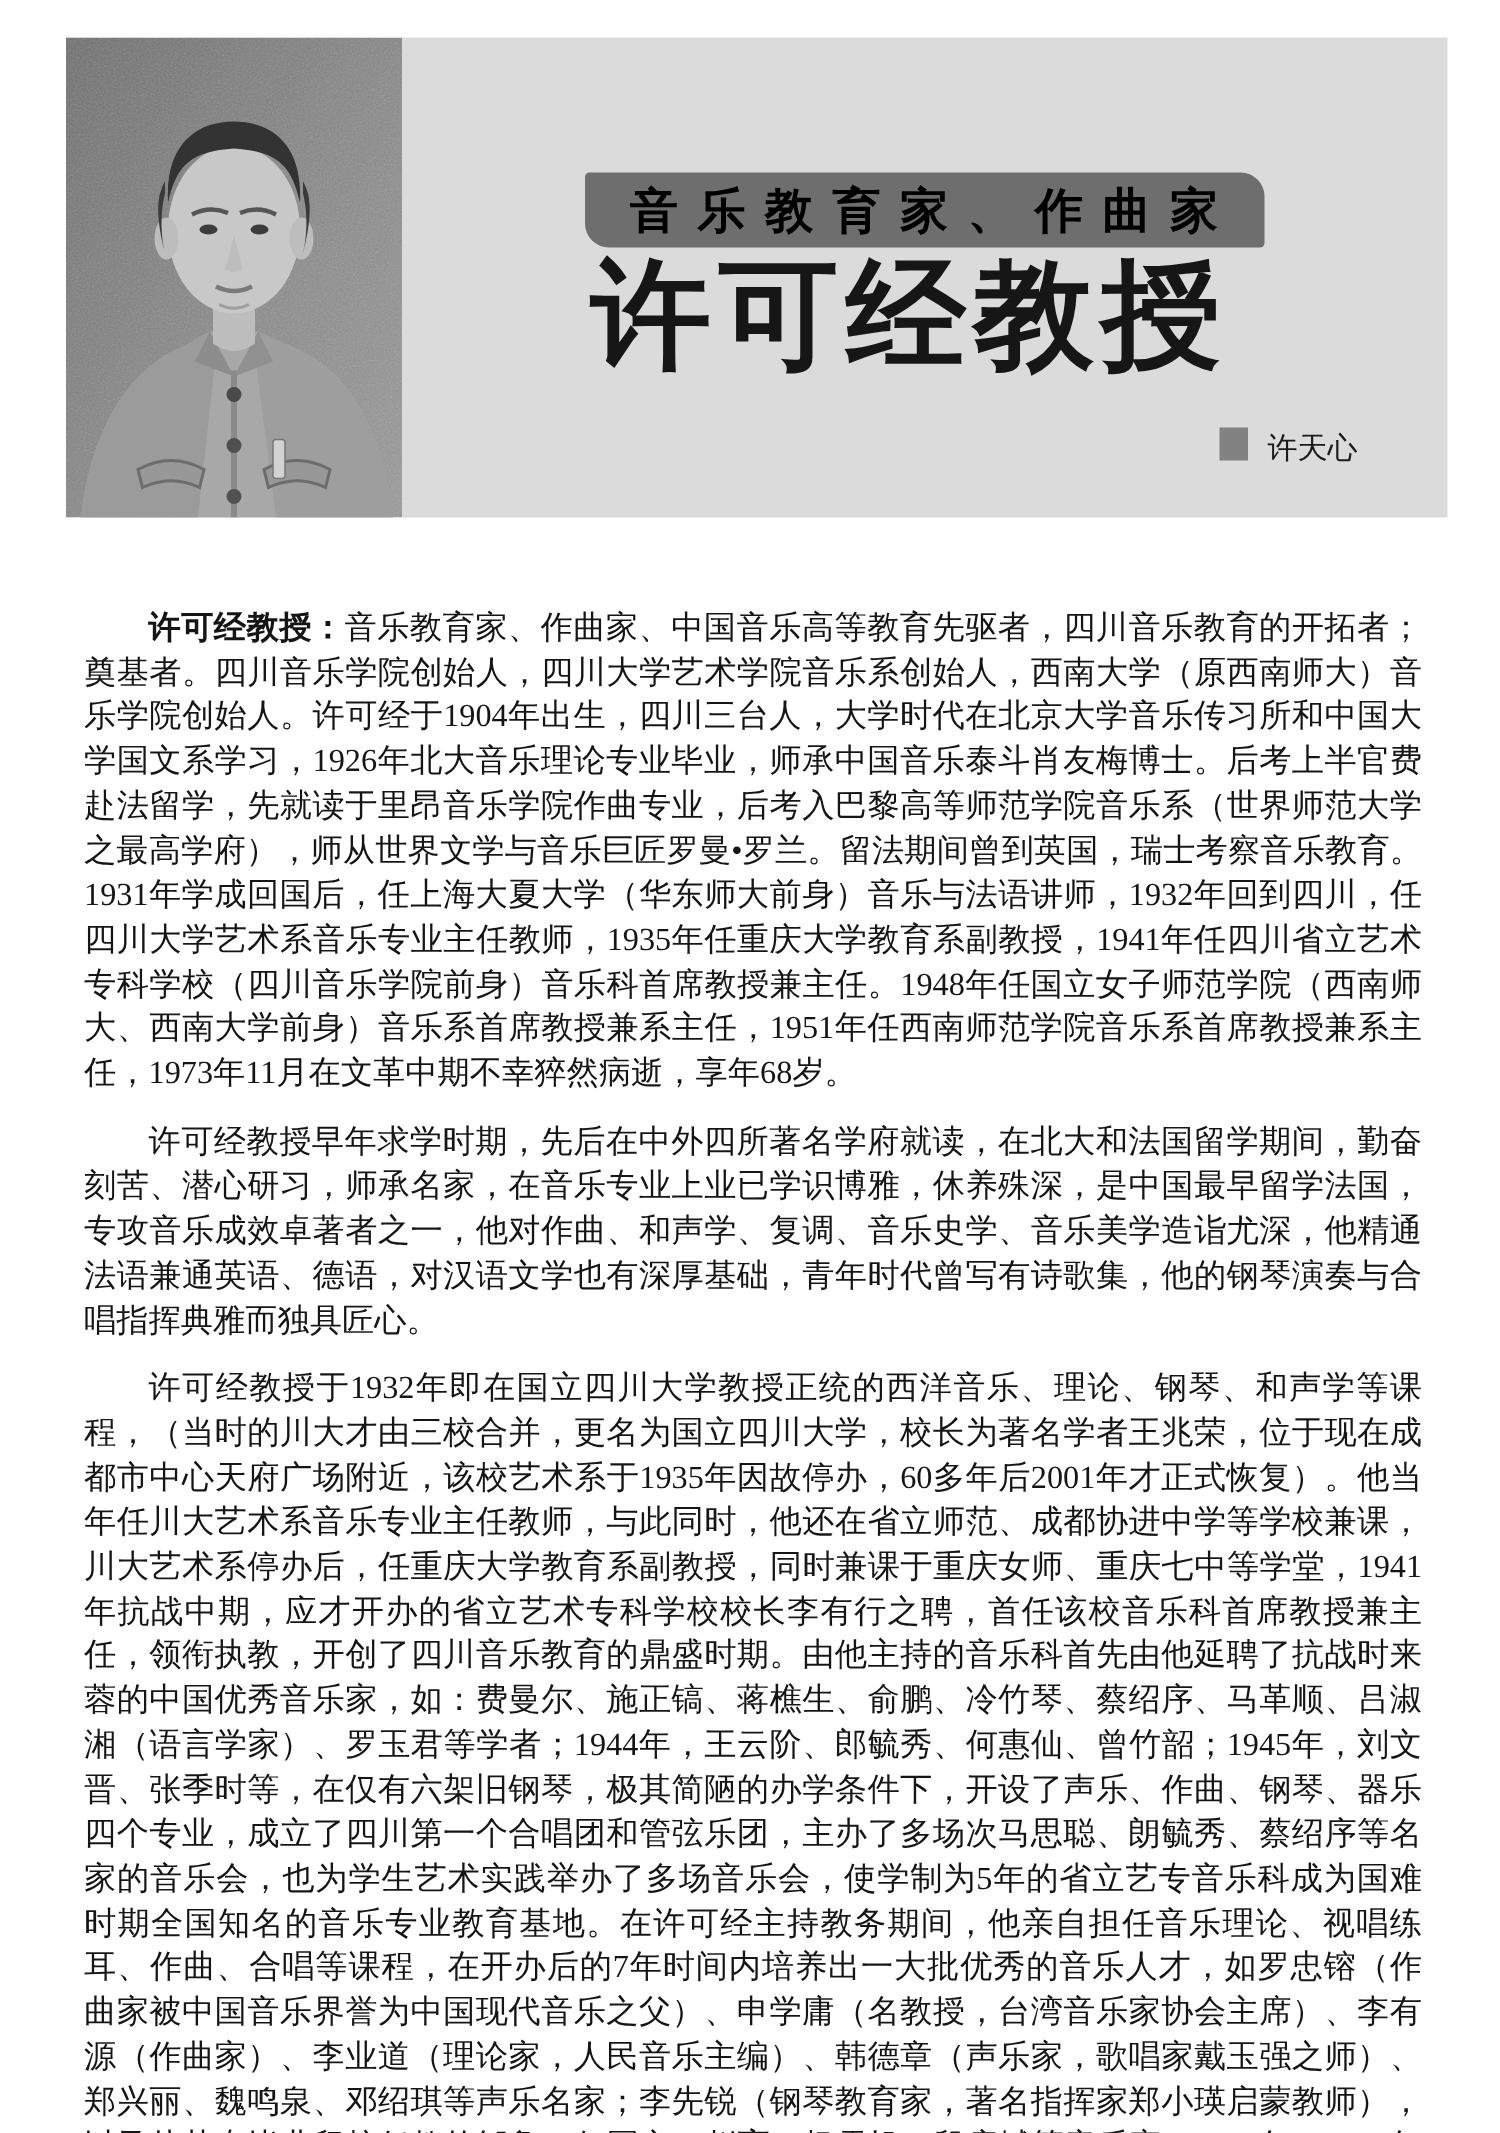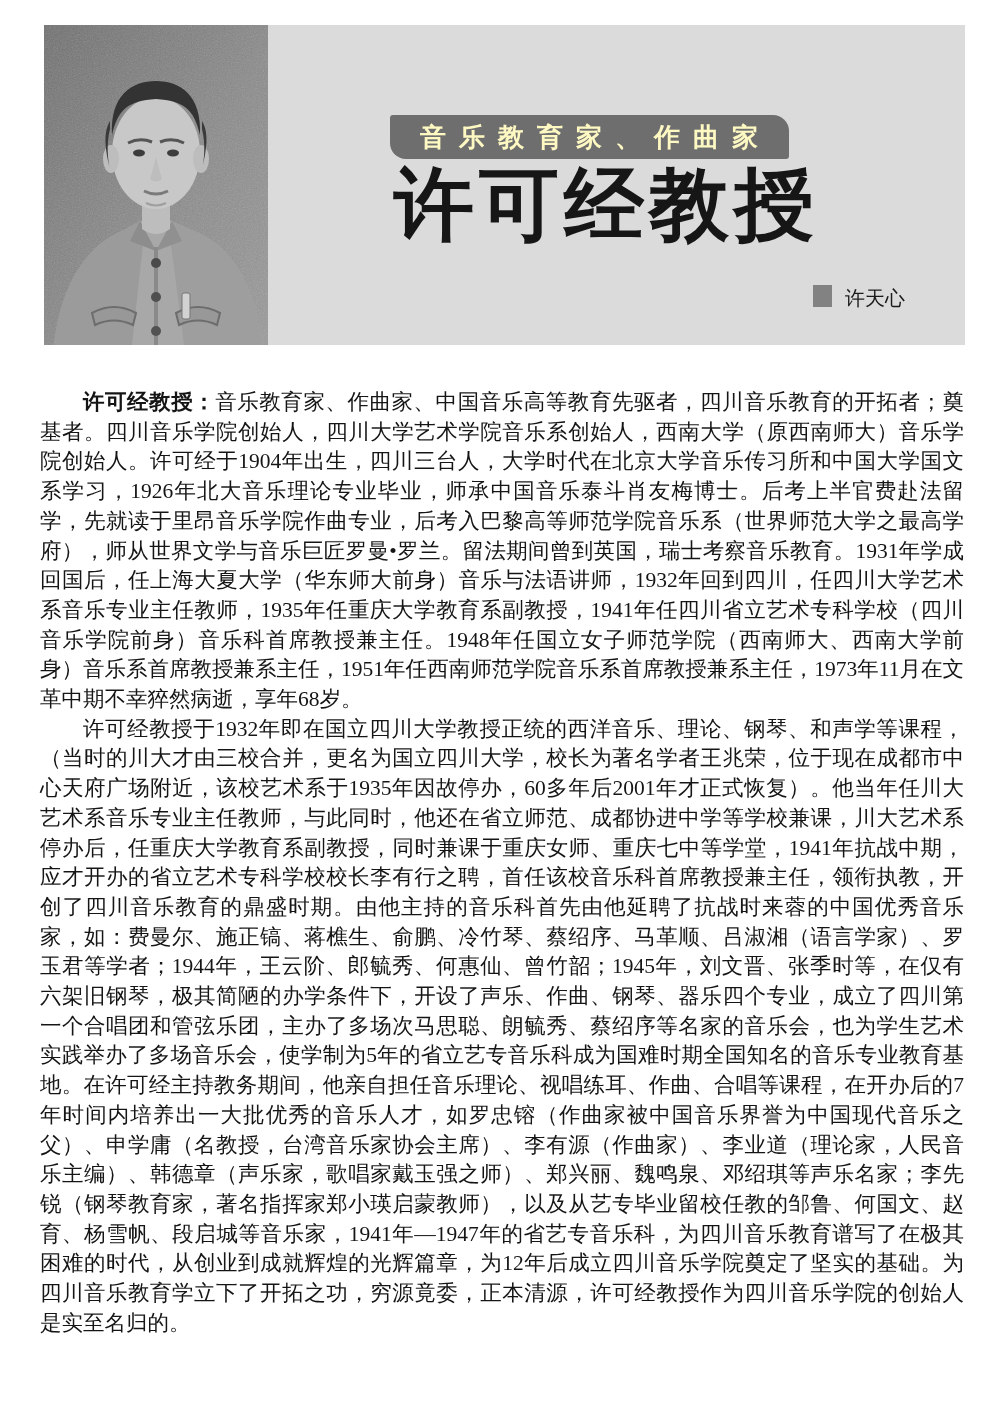--- a/index.html
+++ b/index.html
@@ -17,52 +17,51 @@
     display:flex;
   }
   .photo{
     width:224px;height:320px;flex:none;display:block;
   }
   .panel{
     flex:1;background:#dbdbdb;position:relative;
   }
   .banner{
     position:absolute;left:122px;top:90px;
-    background:#6e6e6e;color:#fef9c3;
+    background:#6e6e6e;color:#000000;
     font-family:"Liberation Sans","DejaVu Sans",sans-serif;
-    font-weight:bold;font-size:26px;line-height:1;
+    font-weight:bold;font-size:32px;line-height:1;
     padding:9px 18px 9px 30px;
     letter-spacing:13px;
     border-radius:3px 16px 3px 16px;
     white-space:nowrap;
   }
   .title{
     position:absolute;left:126px;top:142px;
     font-size:80px;line-height:1.1;font-weight:900;
     letter-spacing:5px;color:#161616;
     white-space:nowrap;
-    font-family:Liberation Mono, monospace;
   }
   .byline{
     position:absolute;right:60px;top:260px;
     font-size:20px;color:#1a1a1a;white-space:nowrap;
   }
   .byline .square{
     display:inline-block;width:19px;height:22px;
     background:#828282;margin-right:13px;vertical-align:-2px;
   }
   
   .article{
     position:absolute;left:40px;right:36px;top:388px;
     font-size:21.5px;line-height:29.7px;
     text-align:justify;
     color:#151515;
   }
   .article p{
-    margin:0;text-indent:2em;
+    margin:16px;text-indent:2em;
   }
   .lead{
     font-family:"Liberation Sans","DejaVu Sans",sans-serif;
     font-weight:bold;
   }
 </style>
 </head>
 <body>
 
 <div class="page">
@@ -128,17 +127,18 @@
       </div>
       <div class="title">许可经教授</div>
       <div class="byline">
         <span class="square"></span><span>许天心</span>
       </div>
     </div>
   </div>
 
   <div class="article">
     <p><b class="lead">许可经教授：</b><span>音乐教育家、作曲家、中国音乐高等教育先驱者，四川音乐教育的开拓者；奠基者。四川音乐学院创始人，四川大学艺术学院音乐系创始人，西南大学（原西南师大）音乐学院创始人。许可经于1904年出生，四川三台人，大学时代在北京大学音乐传习所和中国大学国文系学习，1926年北大音乐理论专业毕业，师承中国音乐泰斗肖友梅博士。后考上半官费赴法留学，先就读于里昂音乐学院作曲专业，后考入巴黎高等师范学院音乐系（世界师范大学之最高学府），师从世界文学与音乐巨匠罗曼•罗兰。留法期间曾到英国，瑞士考察音乐教育。1931年学成回国后，任上海大夏大学（华东师大前身）音乐与法语讲师，1932年回到四川，任四川大学艺术系音乐专业主任教师，1935年任重庆大学教育系副教授，1941年任四川省立艺术专科学校（四川音乐学院前身）音乐科首席教授兼主任。1948年任国立女子师范学院（西南师大、西南大学前身）音乐系首席教授兼系主任，1951年任西南师范学院音乐系首席教授兼系主任，1973年11月在文革中期不幸猝然病逝，享年68岁。</span></p>
+    <p><span>许可经教授早年求学时期，先后在中外四所著名学府就读，在北大和法国留学期间，勤奋刻苦、潜心研习，师承名家，在音乐专业上业已学识博雅，休养殊深，是中国最早留学法国，专攻音乐成效卓著者之一，他对作曲、和声学、复调、音乐史学、音乐美学造诣尤深，他精通法语兼通英语、德语，对汉语文学也有深厚基础，青年时代曾写有诗歌集，他的钢琴演奏与合唱指挥典雅而独具匠心。</span></p>
     <p><span>许可经教授于1932年即在国立四川大学教授正统的西洋音乐、理论、钢琴、和声学等课程，（当时的川大才由三校合并，更名为国立四川大学，校长为著名学者王兆荣，位于现在成都市中心天府广场附近，该校艺术系于1935年因故停办，60多年后2001年才正式恢复）。他当年任川大艺术系音乐专业主任教师，与此同时，他还在省立师范、成都协进中学等学校兼课，川大艺术系停办后，任重庆大学教育系副教授，同时兼课于重庆女师、重庆七中等学堂，1941年抗战中期，应才开办的省立艺术专科学校校长李有行之聘，首任该校音乐科首席教授兼主任，领衔执教，开创了四川音乐教育的鼎盛时期。由他主持的音乐科首先由他延聘了抗战时来蓉的中国优秀音乐家，如：费曼尔、施正镐、蒋樵生、俞鹏、冷竹琴、蔡绍序、马革顺、吕淑湘（语言学家）、罗玉君等学者；1944年，王云阶、郎毓秀、何惠仙、曾竹韶；1945年，刘文晋、张季时等，在仅有六架旧钢琴，极其简陋的办学条件下，开设了声乐、作曲、钢琴、器乐四个专业，成立了四川第一个合唱团和管弦乐团，主办了多场次马思聪、朗毓秀、蔡绍序等名家的音乐会，也为学生艺术实践举办了多场音乐会，使学制为5年的省立艺专音乐科成为国难时期全国知名的音乐专业教育基地。在许可经主持教务期间，他亲自担任音乐理论、视唱练耳、作曲、合唱等课程，在开办后的7年时间内培养出一大批优秀的音乐人才，如罗忠镕（作曲家被中国音乐界誉为中国现代音乐之父）、申学庸（名教授，台湾音乐家协会主席）、李有源（作曲家）、李业道（理论家，人民音乐主编）、韩德章（声乐家，歌唱家戴玉强之师）、郑兴丽、魏鸣泉、邓绍琪等声乐名家；李先锐（钢琴教育家，著名指挥家郑小瑛启蒙教师），以及从艺专毕业留校任教的邹鲁、何国文、赵育、杨雪帆、段启城等音乐家，1941年—1947年的省艺专音乐科，为四川音乐教育谱写了在极其困难的时代，从创业到成就辉煌的光辉篇章，为12年后成立四川音乐学院奠定了坚实的基础。为四川音乐教育学立下了开拓之功，穷源竟委，正本清源，许可经教授作为四川音乐学院的创始人是实至名归的。</span></p>
 
   </div>
 
 </div>
 
 </body></html>

